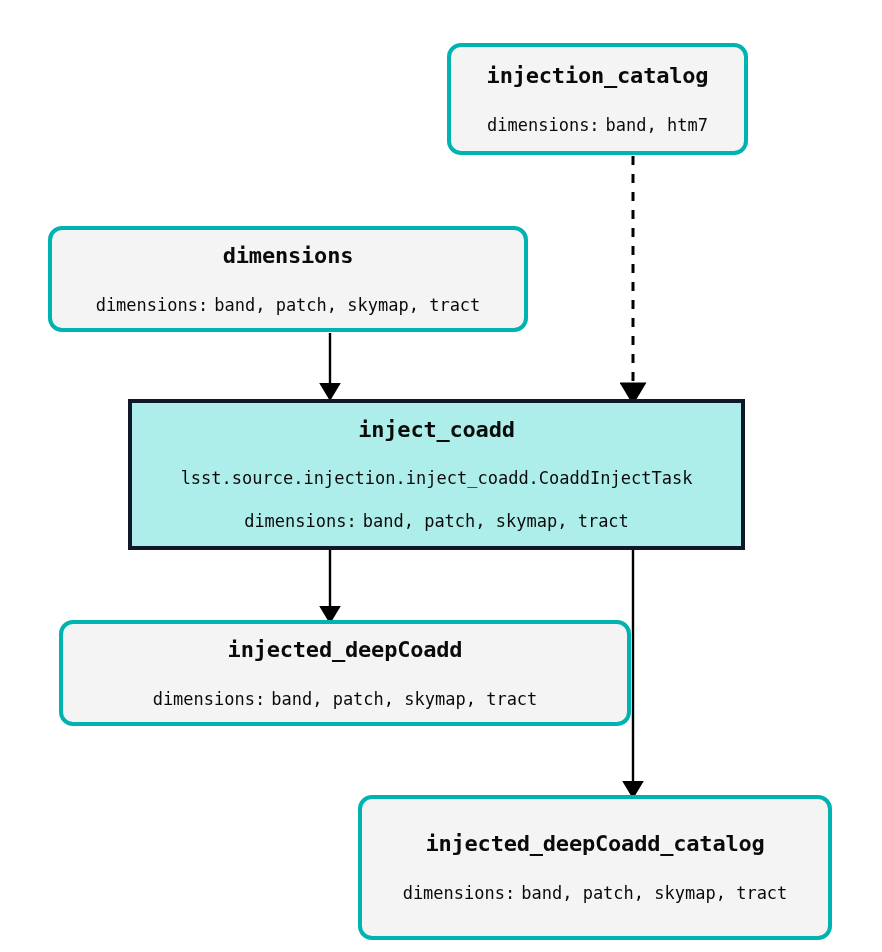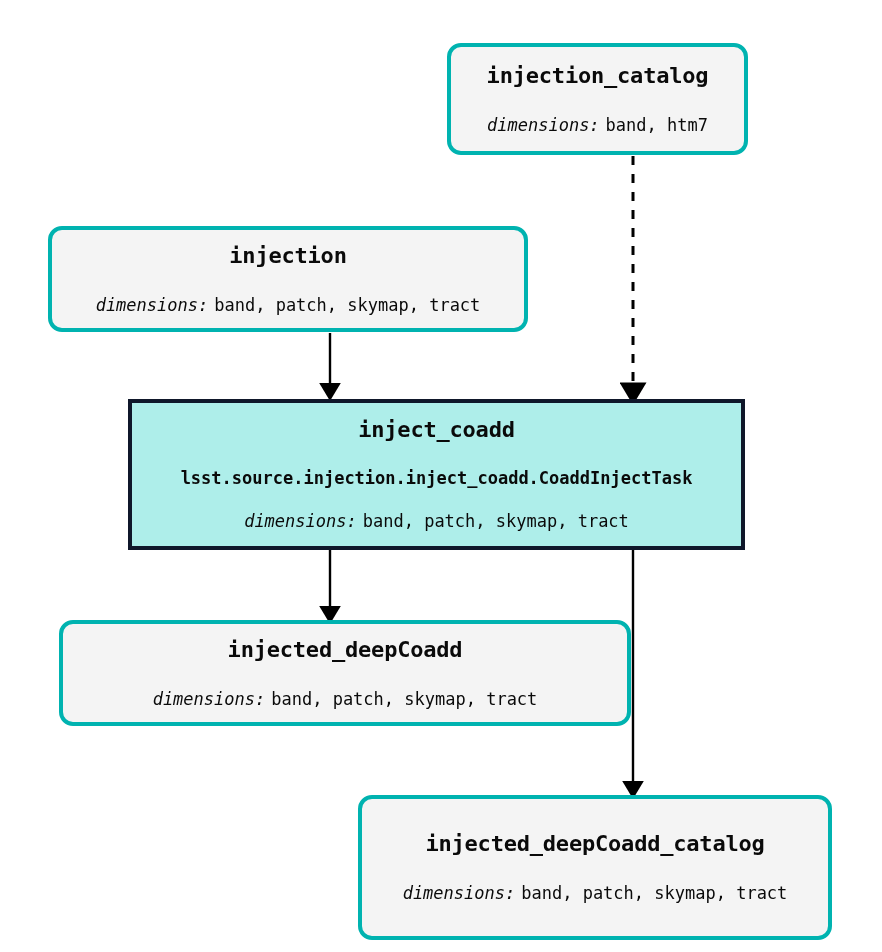--- a/index.html
+++ b/index.html
@@ -52,40 +52,39 @@
     font-family: "DejaVu Sans Mono", monospace;
     font-weight: bold;
     font-size: 22px;
     color: #0a0a0a;
     letter-spacing: -0.2px;
     line-height: 1.15;
     white-space: nowrap;
   }
   .node-class {
     font-family: "DejaVu Sans Mono", monospace;
-    font-weight: bold;
+    font-weight: normal;
     font-size: 17px;
     color: #0a0a0a;
     line-height: 1.2;
     white-space: nowrap;
     margin-top: 11px;
   }
   .node-dims {
     font-family: "DejaVu Sans Mono", monospace;
     font-size: 17px;
     color: #0a0a0a;
     line-height: 1.2;
     white-space: nowrap;
     margin-top: 13px;
   }
   .node-class + .node-dims {
     margin-top: 9px;
   }
   .dims-key {
-    font-style: italic;
   }
   .dims-val {
     font-style: normal;
   }
 </style>
 </head>
 <body>
 
 <div id="canvas">
 
@@ -106,21 +105,21 @@
   </svg>
 
   <div class="node dataset" style="left:447px; top:43px; width:301px; height:112px;">
     <div class="node-title">injection_catalog</div>
     <div class="node-dims">
       <span class="dims-key">dimensions:</span><span class="dims-val" style="margin-left:6px;">band, htm7</span>
     </div>
   </div>
 
   <div class="node dataset" style="left:48px; top:226px; width:480px; height:106px;">
-    <div class="node-title">injection</div>
+    <div class="node-title">dimensions</div>
     <div class="node-dims">
       <span class="dims-key">dimensions:</span><span class="dims-val" style="margin-left:6px;">band, patch, skymap, tract</span>
     </div>
   </div>
 
   <div class="node task" style="left:128px; top:399px; width:617px; height:151px;">
     <div class="node-title">inject_coadd</div>
     <div class="node-class">lsst.source.injection.inject_coadd.CoaddInjectTask</div>
     <div class="node-dims">
       <span class="dims-key">dimensions:</span><span class="dims-val" style="margin-left:6px;">band, patch, skymap, tract</span>

